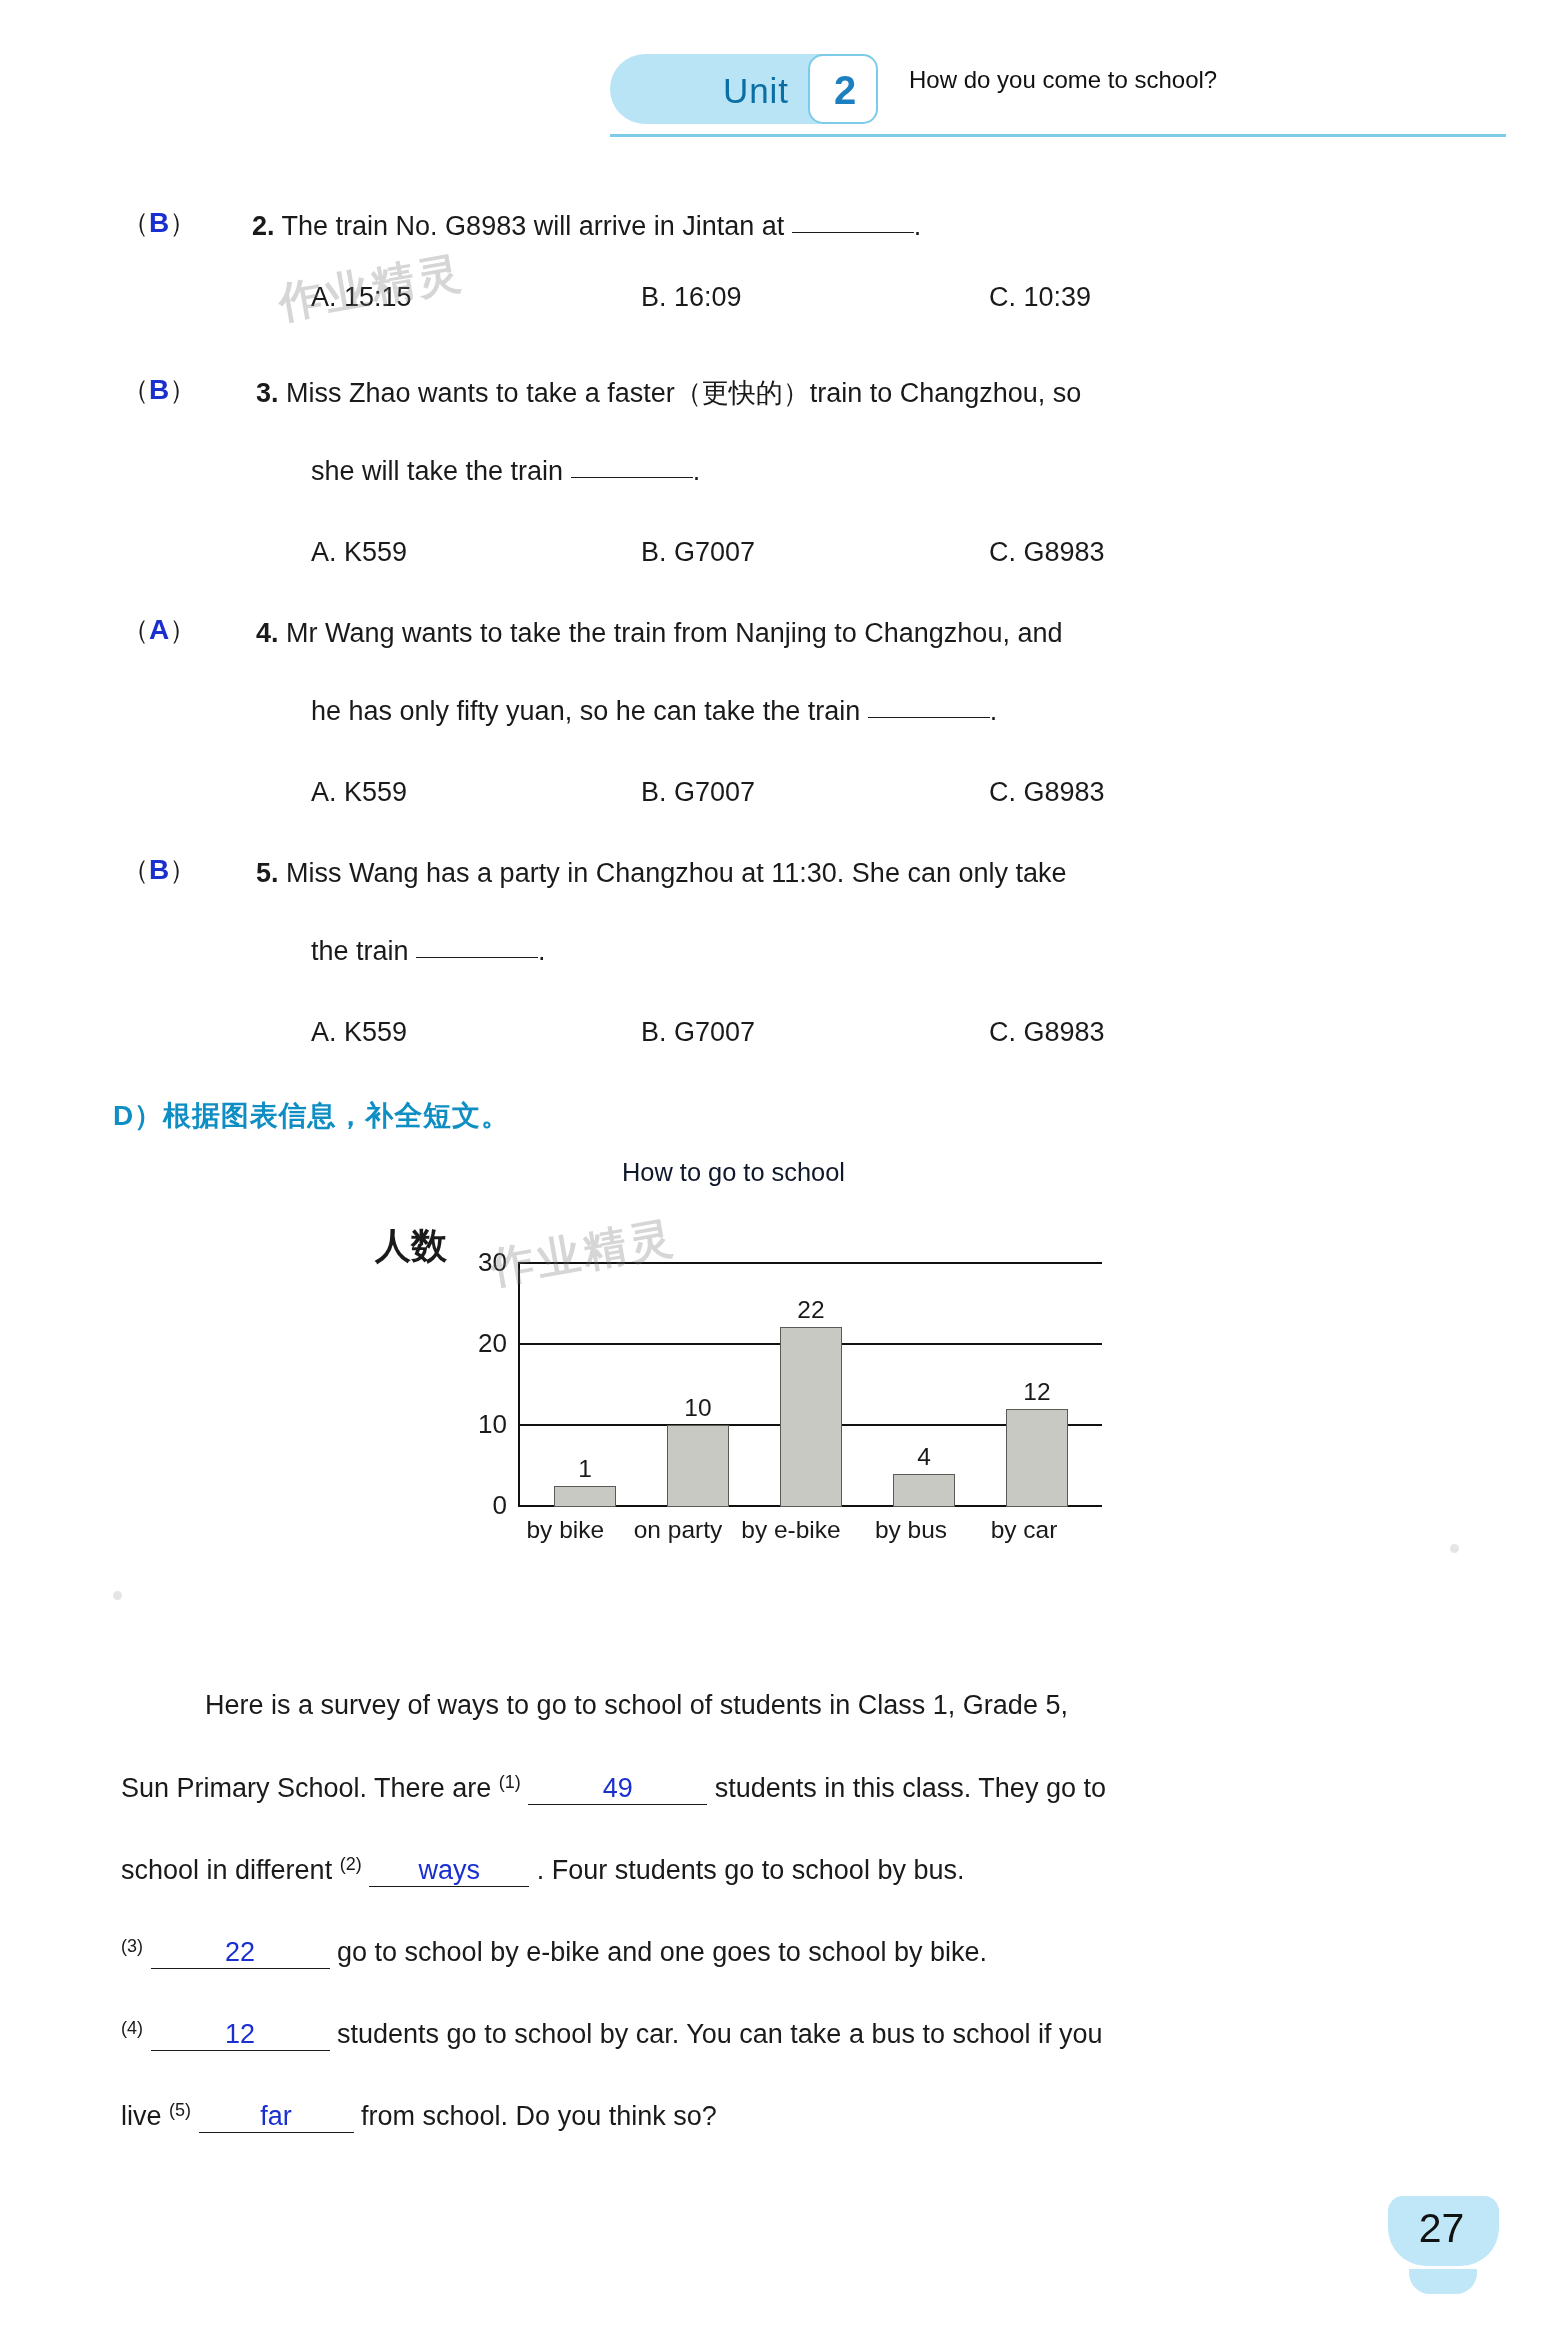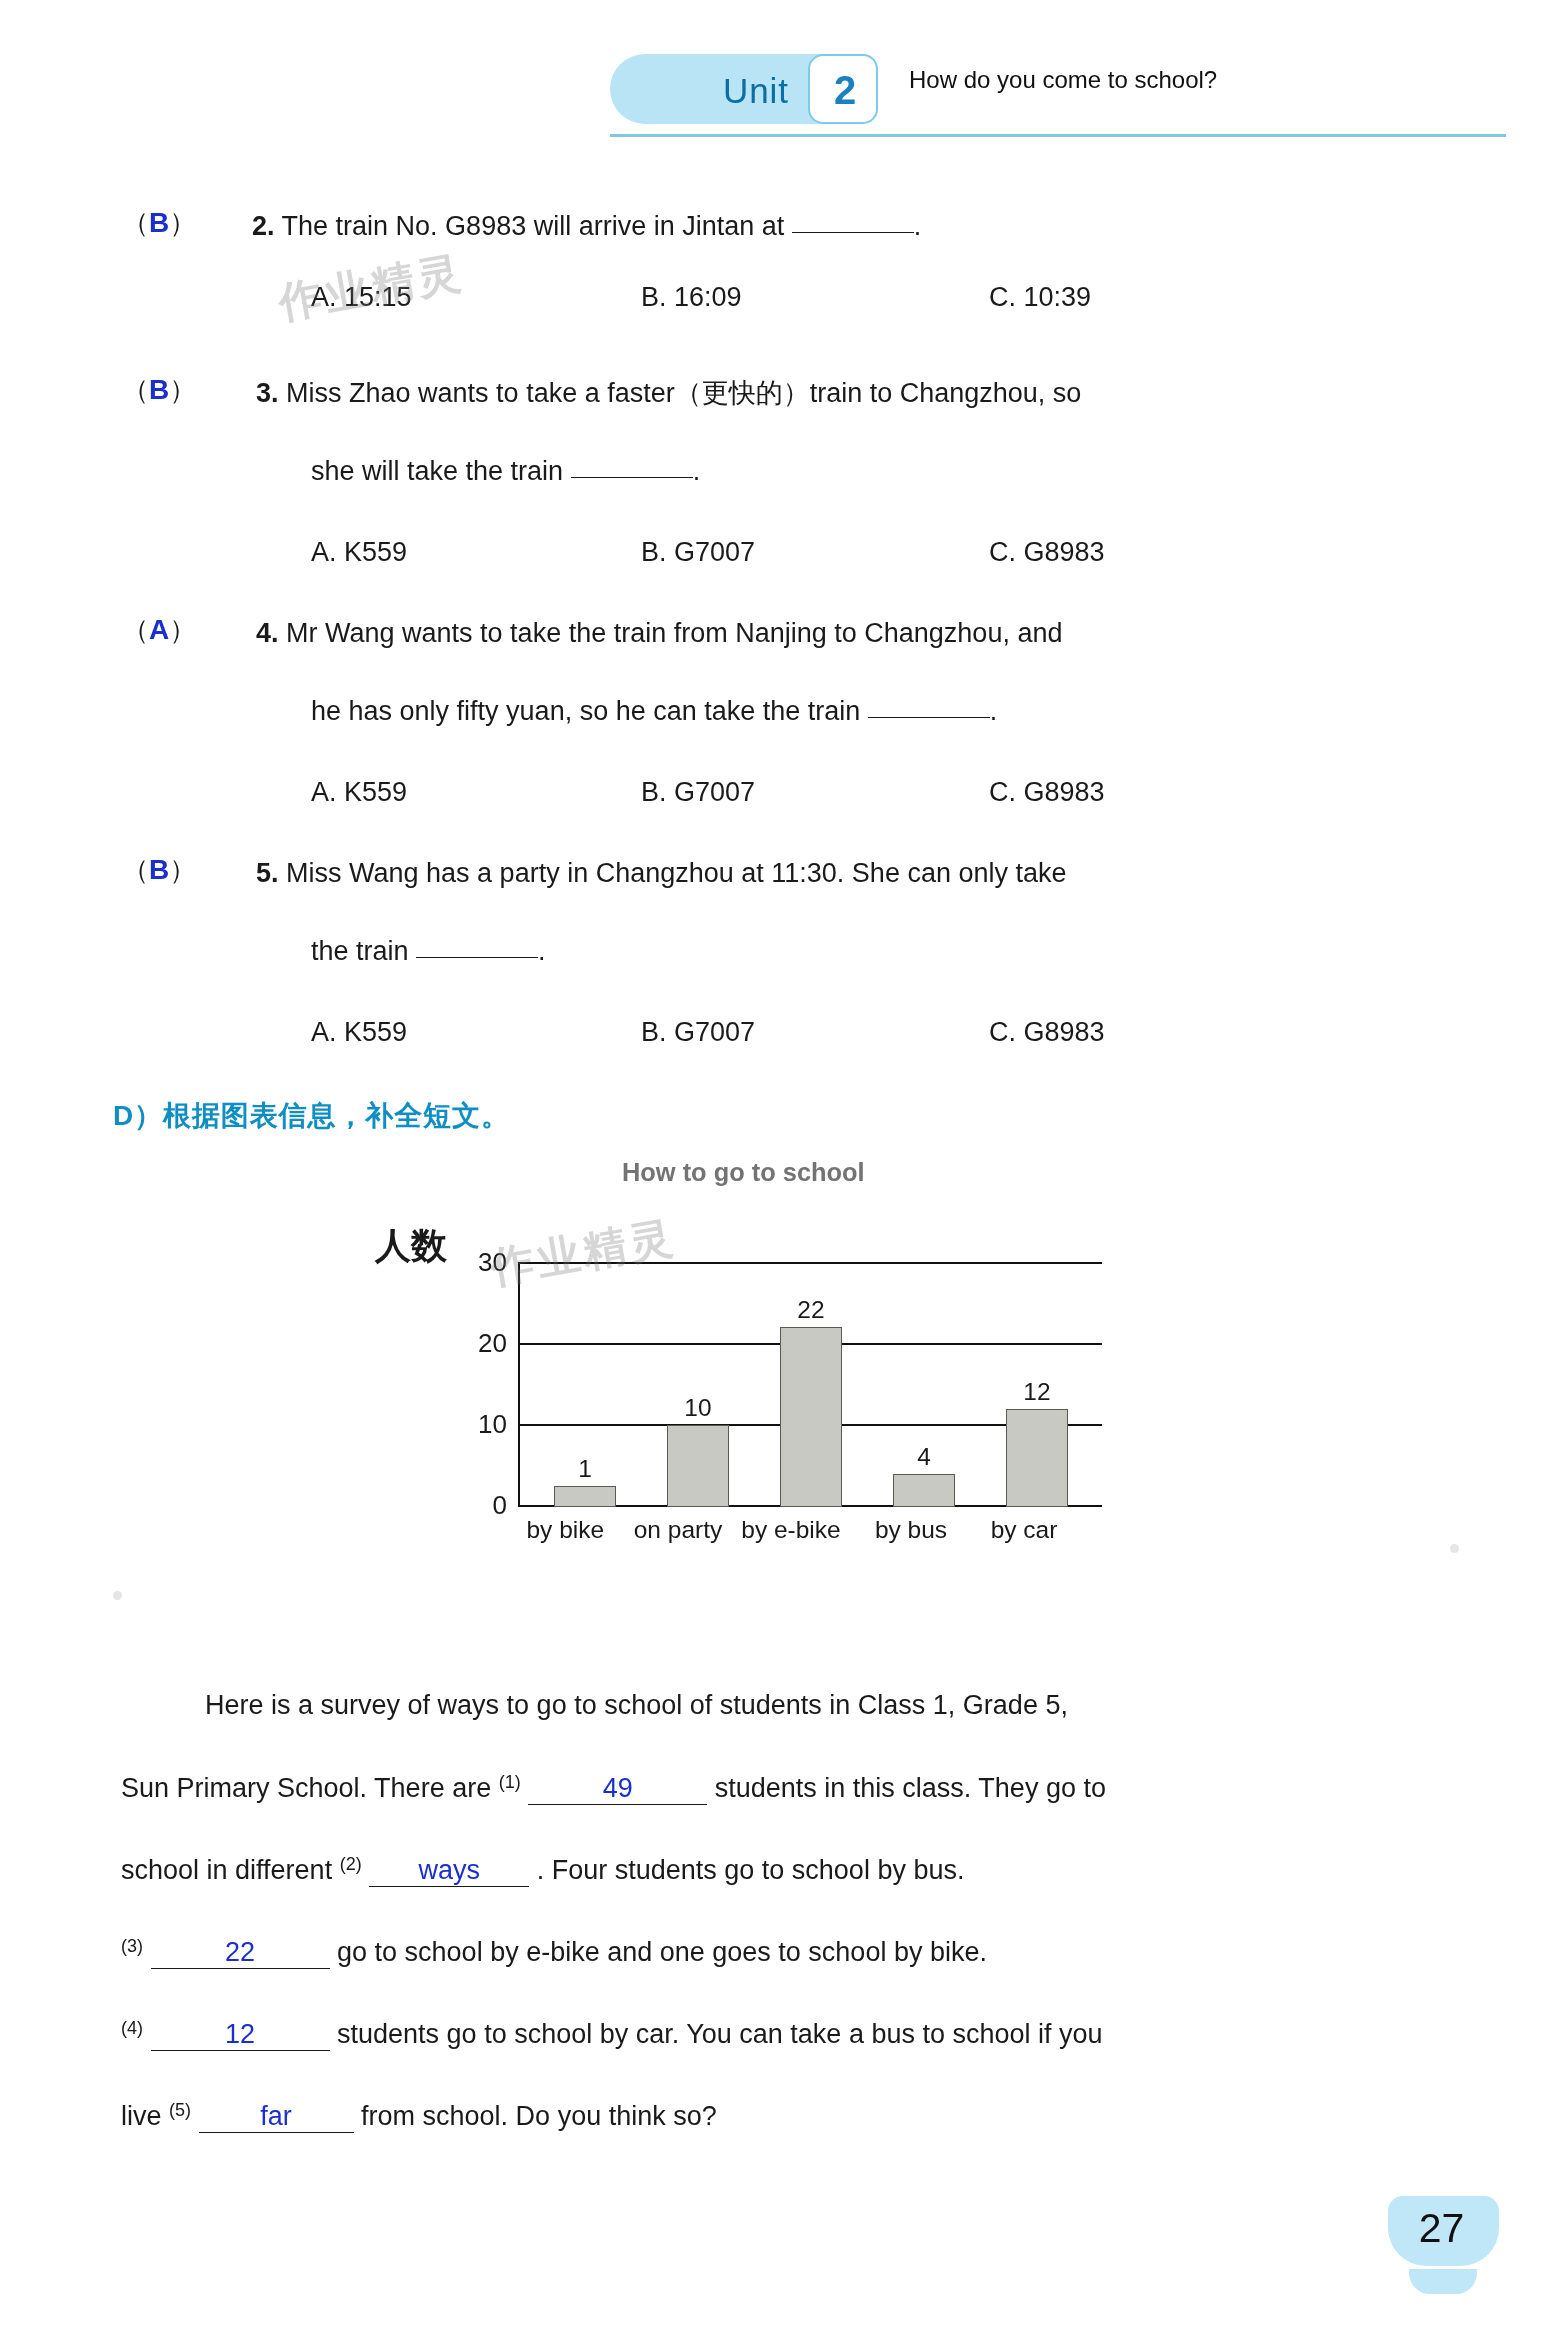--- a/index.html
+++ b/index.html
@@ -134,22 +134,21 @@
     left: 358px;
     top: 1158px;
     width: 829px;
     height: 471px;
   }
   .chart-title {
     position: absolute;
     left: 264px;
     top: 0;
     font-size: 25.4px;
-    color: #737373;
-    font-weight: bold;
+    color: #0f172a;
   }
   .chart-ylabel {
     position: absolute;
     left: 17px;
     top: 64px;
     font-size: 36px;
     color: #1a1a1a;
     font-weight: bold;
   }
   .plot {

